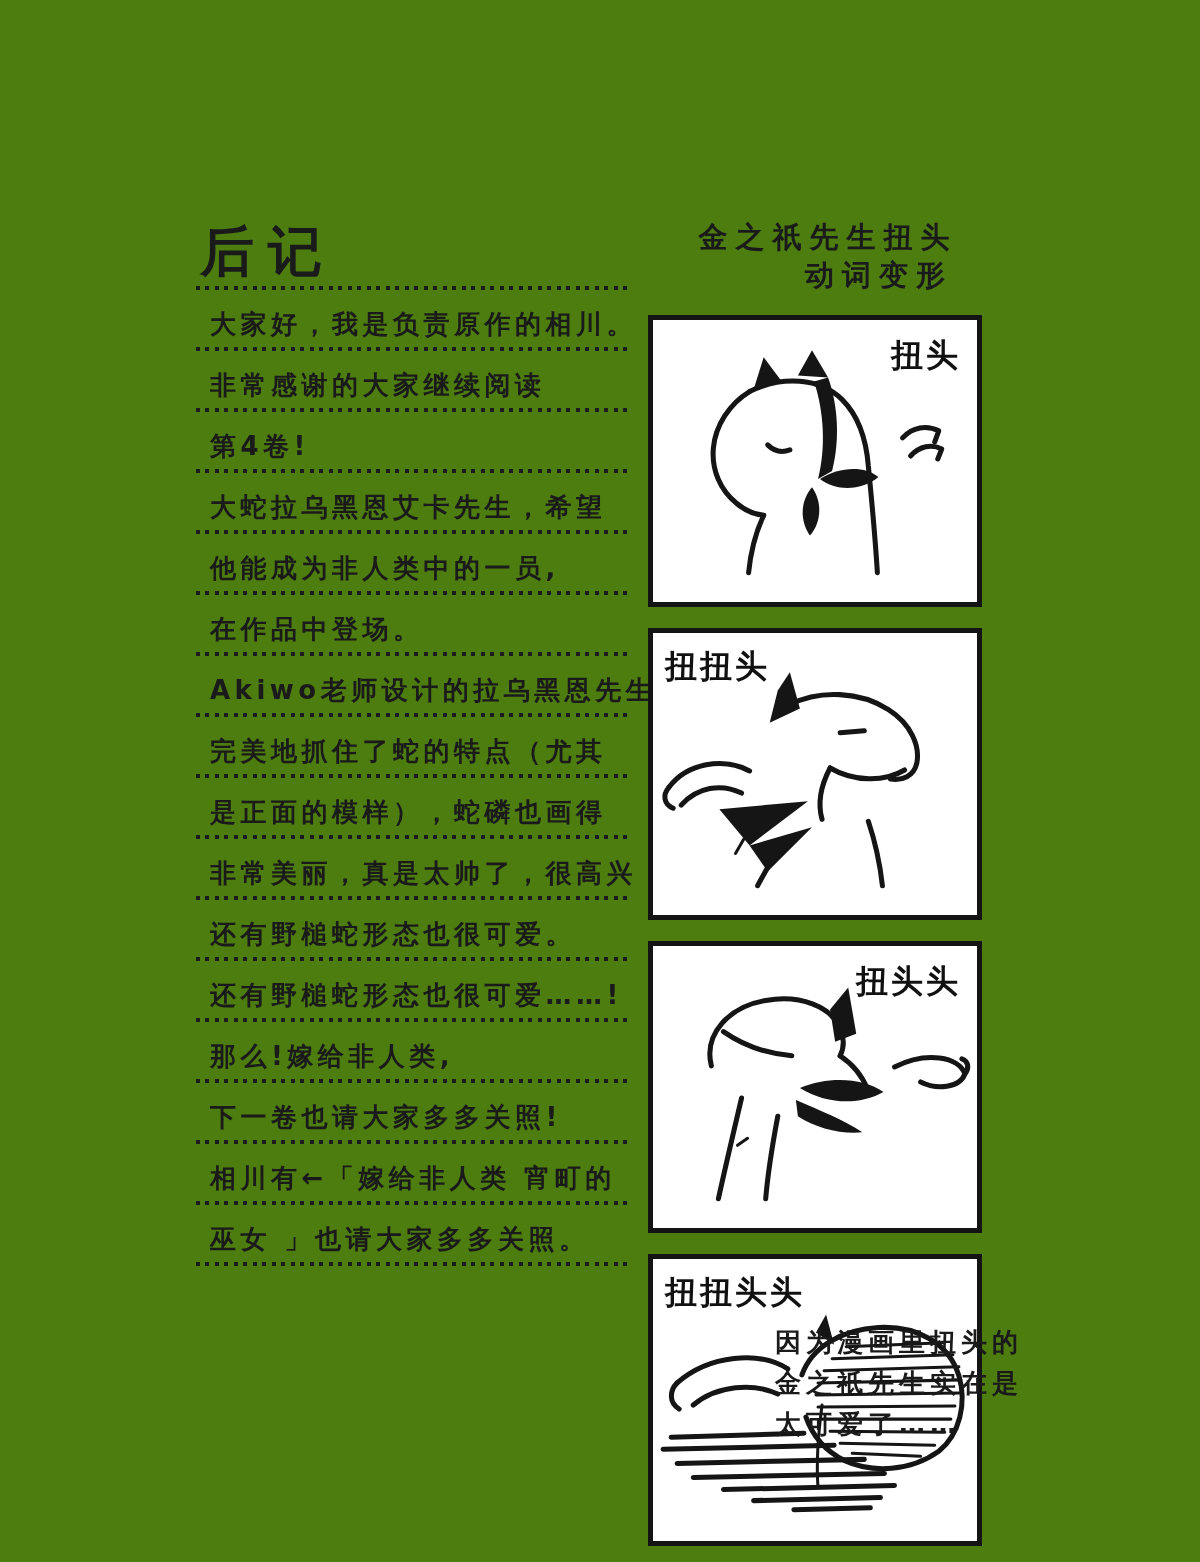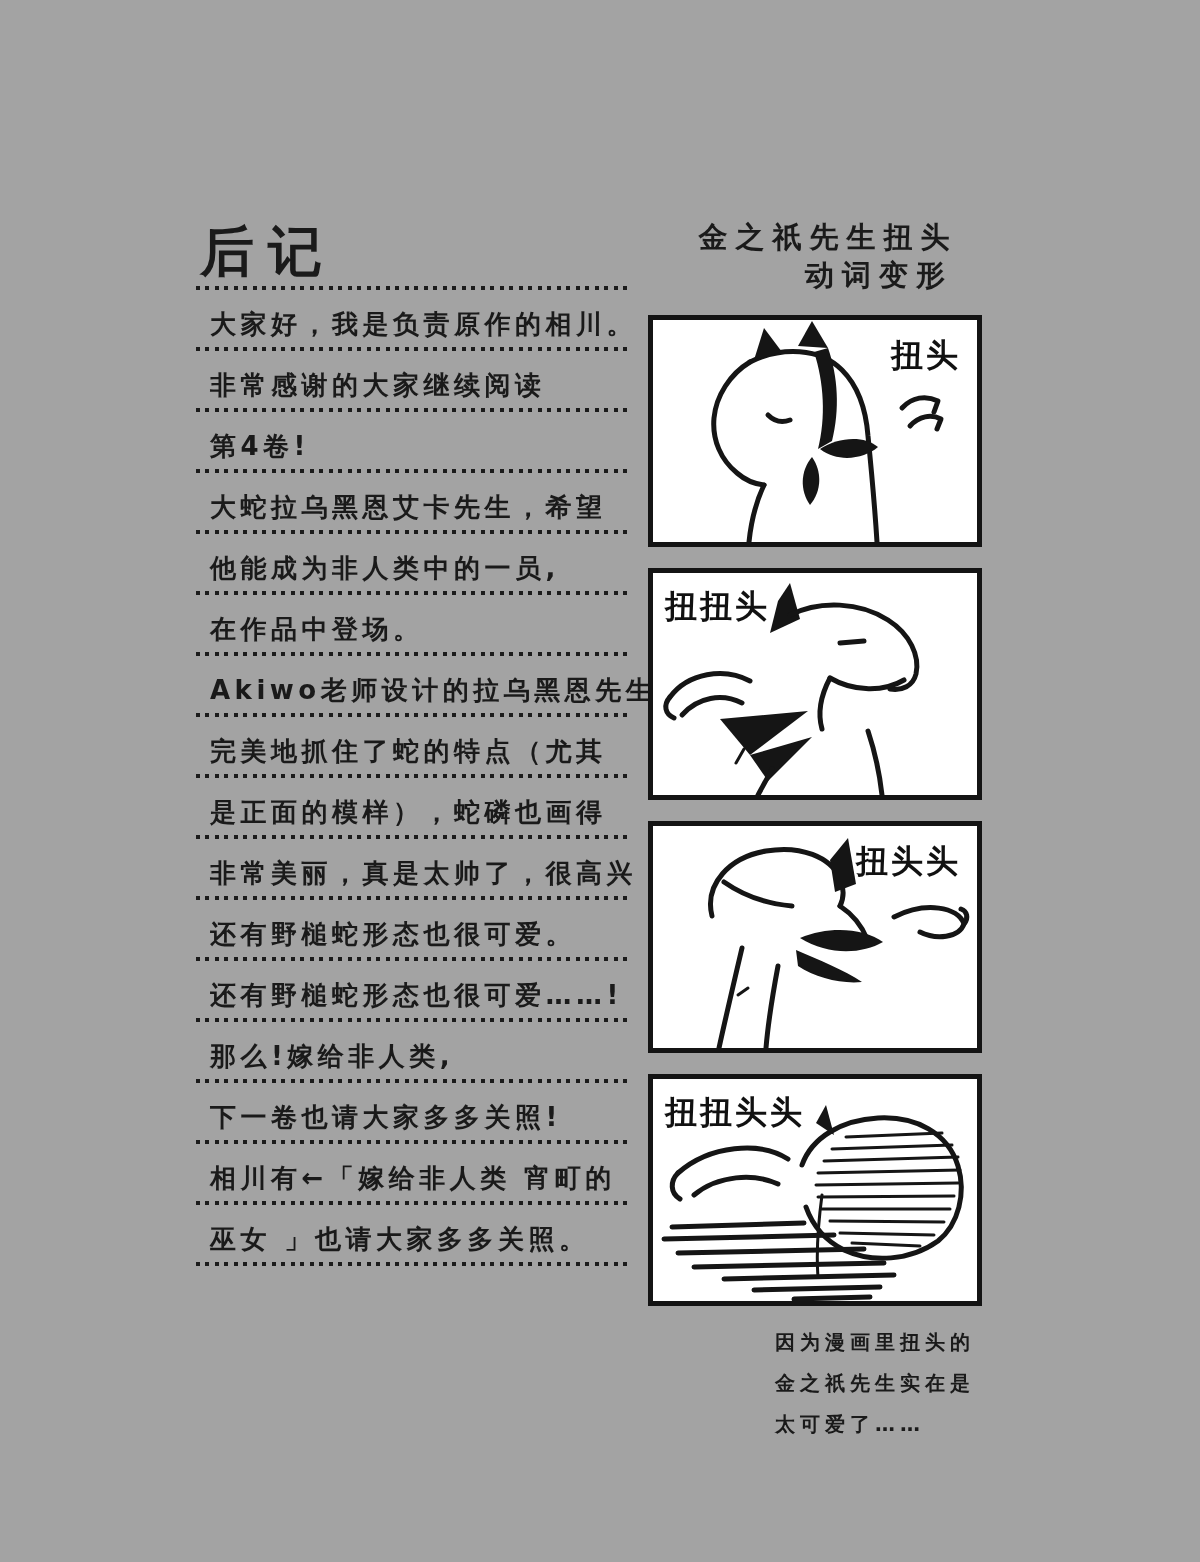--- a/index.html
+++ b/index.html
@@ -1,19 +1,19 @@
 <!DOCTYPE html>
 <html><head>
 <meta charset="utf-8">
 <style>
   html,body{margin:0;padding:0;background:#e8e8e8;}
   .page{
     position:relative;
     width:1200px;height:1562px;
-    background:#a3a3a3;
+    background:#4d7c0f;
     font-family:"DejaVu Sans",sans-serif;
     color:#1a1a1a;
     overflow:hidden;
   }
   
   .aw-col{
     position:absolute;left:196px;top:218px;width:432px;
   }
   .dotted{
     background-image:repeating-linear-gradient(to right,#1b1b1b 0 4px,transparent 4px 9.5px);
@@ -45,38 +45,38 @@
   }
   .comic-title{
     font-size:29px;font-weight:bold;letter-spacing:8px;line-height:38px;
     white-space:nowrap;
   }
   .comic-title.l1{margin-left:26px;}
   .comic-title.l2{margin-left:128px;}
   .panel{
     position:relative;
     box-sizing:border-box;
-    width:334px;height:232px;
+    width:334px;height:292px;
     border:5px solid #141414;
     background:#ffffff;
     margin-top:21px;
   }
   .panel:first-of-type{margin-top:15px;}
   .panel svg{position:absolute;left:0;top:0;width:100%;height:100%;}
   .panel-label{
     position:absolute;
     font-size:32px;font-weight:bold;letter-spacing:3px;
     white-space:nowrap;
     color:#111;
   }
   .pl-tr{top:14px;right:16px;}
   .pl-tl{top:12px;left:12px;}
   .caption{
     position:absolute;left:775px;top:1322px;width:260px;
-    font-size:20px;font-weight:bold;letter-spacing:5px;line-height:41px;
+    font-size:26px;font-weight:bold;letter-spacing:5px;line-height:41px;
     white-space:nowrap;
   }
   .ink{stroke:#151515;fill:none;stroke-width:5;stroke-linecap:round;stroke-linejoin:round;}
   .ink-thin{stroke:#151515;fill:none;stroke-width:3;stroke-linecap:round;}
   .ink-fill{fill:#151515;stroke:none;}
 </style>
 </head>
 <body>
 
 <div class="page">

